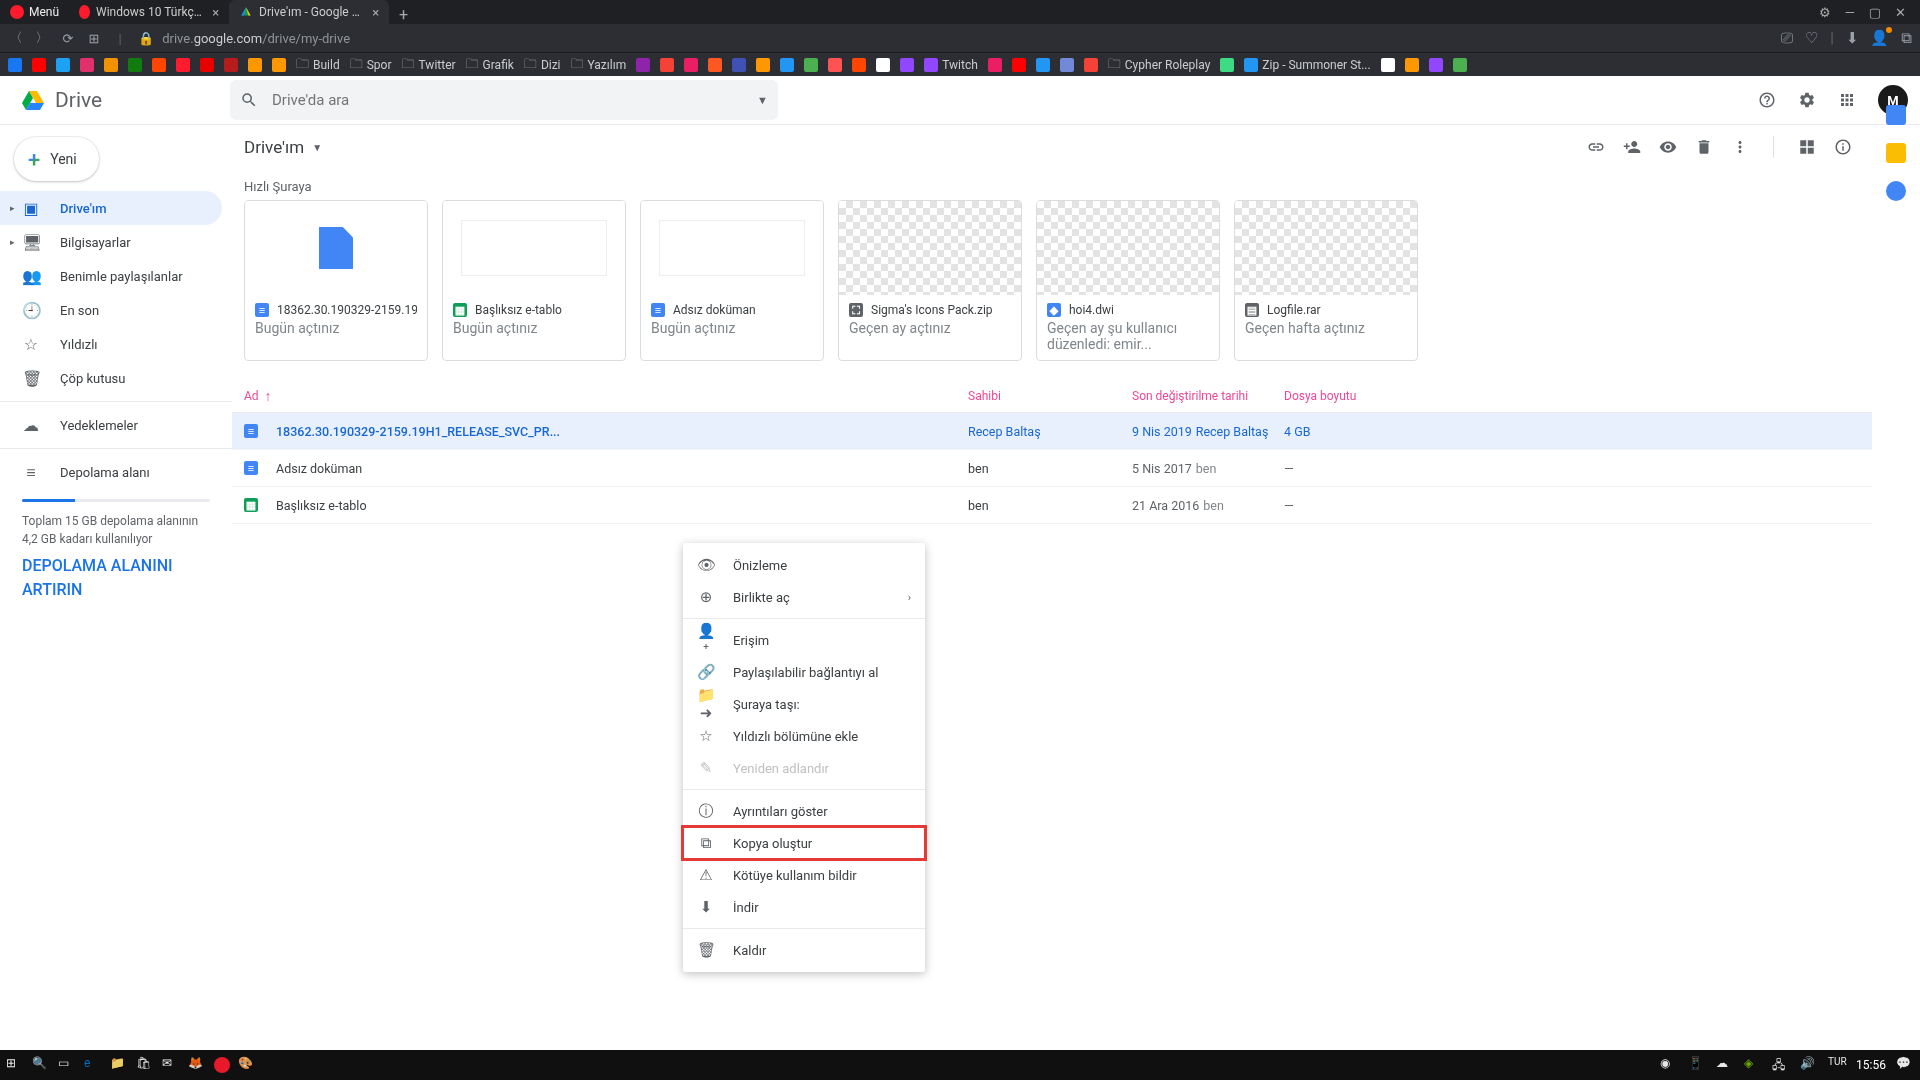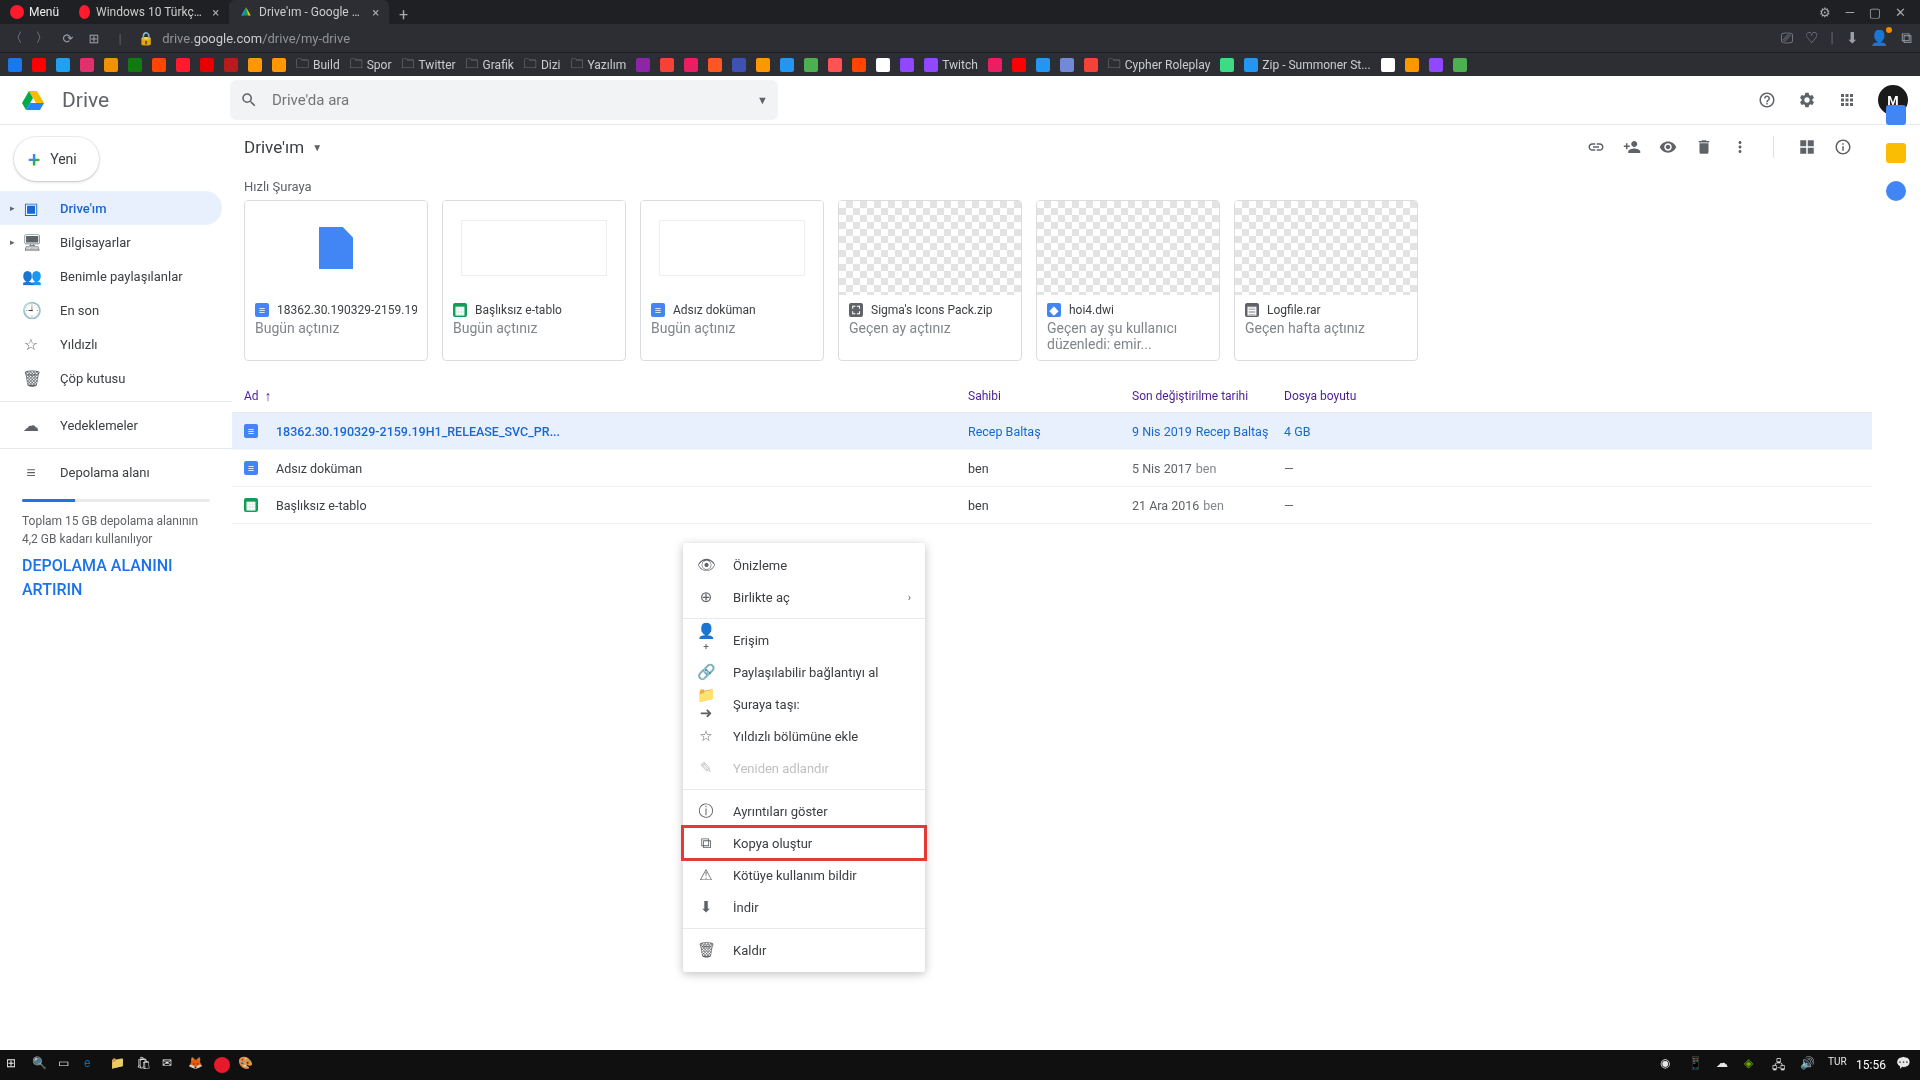--- a/index.html
+++ b/index.html
@@ -25,21 +25,21 @@
 .right-icons { display: flex; gap: 12px; color: #9aa0a6; font-size: 15px; align-items:center;}
 .badge-dot{position:relative;}
 .badge-dot::after{content:"";position:absolute;top:-2px;right:-3px;width:6px;height:6px;background:#f28b00;border-radius:50%;}
 
 .bookmarks-bar { background: #2c2e33; height: 24px; display: flex; align-items: center; padding: 0 8px; gap: 10px; font-size: 12px; color: #c9ccd1; border-top:1px solid #1a1b1e;}
 .bm { display: flex; align-items: center; gap: 4px; white-space: nowrap; }
 .bm-ico { width: 14px; height: 14px; display: inline-block; border-radius: 2px; }
 
 
 .gd-header { height: 49px; border-bottom: 1px solid #e8eaed; display: flex; align-items: center; padding: 0 12px 0 20px; gap: 12px; background:#fff;}
-.drive-logo { display: flex; align-items: center; gap: 16px; width: 198px;}
+.drive-logo { display: flex; align-items: center; gap: 9px; width: 198px;}
 .drive-logo-svg{width:26px;height:24px;}
 .drive-wordmark { font-size: 21px; color: #5f6368; }
 .search-wrap { background: #f1f3f4; height: 40px; border-radius: 6px; display: flex; align-items: center; padding: 0 10px; width: 548px; gap: 14px;}
 .search-wrap input { border: none; background: transparent; font-size: 15px; flex: 1; color: #5f6368; outline: none;}
 .gd-header-right { margin-left: auto; display: flex; align-items: center; gap: 22px; color: #5f6368; font-size: 20px;}
 .avatar { width: 30px; height: 30px; border-radius: 50%; background: #1a1a1a; display:flex;align-items:center;justify-content:center;color:#fff;font-size:13px;font-weight:bold;}
 
 
 .gd-body { display: flex; height: calc(1080px - 24px - 28px - 24px - 49px - 30px); background:#fff;}
 
@@ -85,21 +85,21 @@
 .qcard .name { font-size: 12px; color: #3c4043; white-space: nowrap; overflow: hidden; text-overflow: ellipsis; display:flex;align-items:center;gap:8px;}
 .qcard .sub { font-size: 14px; color: #80868b; margin-top: 3px;}
 .file-ico{width:14px;height:14px;display:inline-flex;align-items:center;justify-content:center;font-size:11px;font-weight:bold;color:#fff;border-radius:2px;flex-shrink:0;}
 .ico-doc{background:#4285f4;}
 .ico-sheet{background:#0f9d58;}
 .ico-zip{background:#5f6368;}
 .ico-generic{background:#4285f4;}
 .ico-archive{background:#5f6368;}
 
 
-.tbl-head { display:flex; padding:0 12px; height:34px; align-items:center; font-size:12px; color:#4c1d95; border-bottom:1px solid #e8eaed;}
+.tbl-head { display:flex; padding:0 12px; height:34px; align-items:center; font-size:12px; color:#ec4899; border-bottom:1px solid #e8eaed;}
 .col-name{flex:0 0 724px; display:flex; align-items:center; gap:6px;}
 .col-owner{flex:0 0 164px;}
 .col-modified{flex:0 0 152px;}
 .col-size{flex:0 0 120px;}
 .arrow-up{font-size:14px;}
 
 .tbl-row { display:flex; padding:0 12px; height:37px; align-items:center; font-size:12.5px; color:#3c4043; border-bottom:1px solid #f1f3f4;}
 .tbl-row.selected{background:#e8f0fe;color:#1967d2;}
 .tbl-row .col-name{display:flex;align-items:center;gap:18px;}
 .tbl-row .fname{white-space:nowrap;overflow:hidden;text-overflow:ellipsis;}

